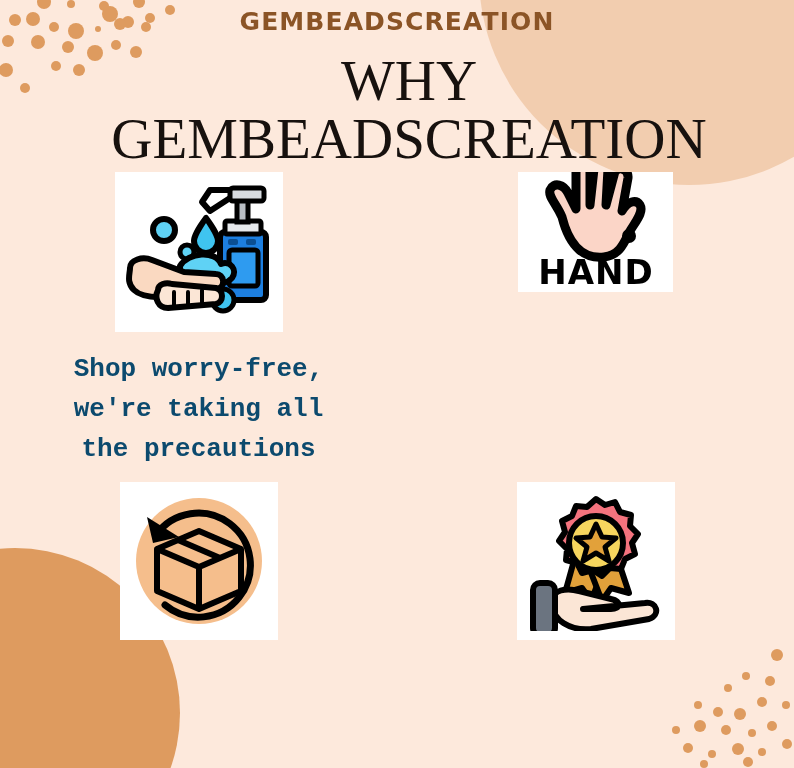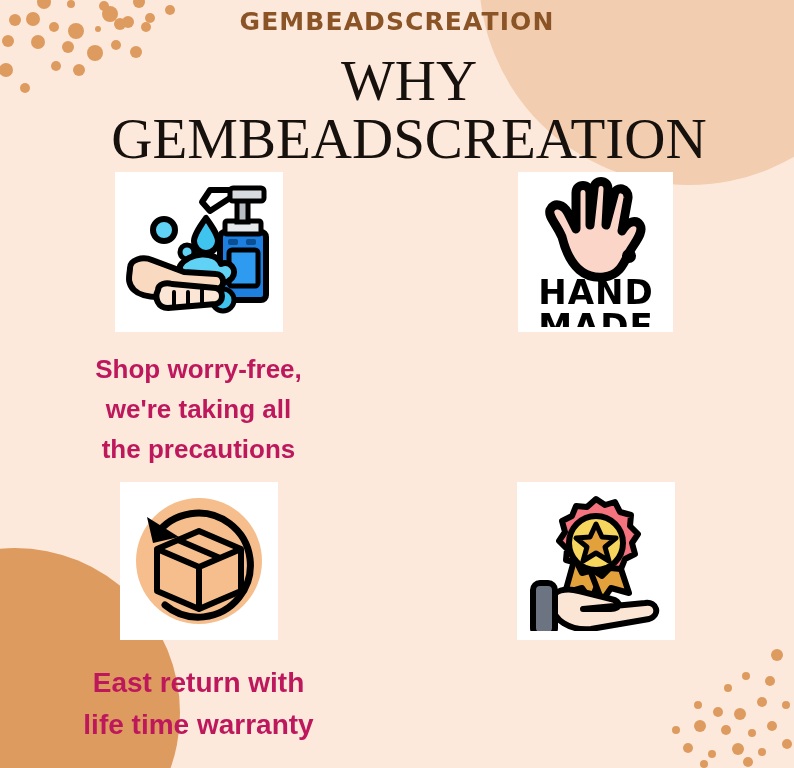--- a/index.html
+++ b/index.html
@@ -95,32 +95,32 @@
   }
   .card {
     width: 168px;
     height: 160px;
     background: #FFFFFF;
     display: flex;
     align-items: center;
     justify-content: center;
     overflow: hidden;
   }
-  .card.c2 { width: 155px; height: 160px; }
+  .card.c2 { width: 155px; height: 120px; }
   .card.c3 { width: 158px; height: 158px; }
   .card.c4 { width: 158px; height: 158px; }
 
   .caption {
     margin-top: 17px;
     text-align: center;
-    font-family: Liberation Sans, sans-serif;
+    font-family: Liberation Mono, monospace;
     font-weight: bold;
     font-size: 26px;
     line-height: 40px;
-    color: #be185d;
+    color: #0c4a6e;
     position: relative;
     z-index: 3;
     white-space: pre-line;
   }
   .cell.r2 .caption { margin-top: 22px; font-size: 28px; line-height: 42px; }
 
   svg { display: block; }
 </style>
 </head>
 <body>
@@ -251,22 +251,20 @@
           <path d="M27 44 A52 52 0 1 1 36 114" fill="none" stroke="#000" stroke-width="7" stroke-linecap="round"></path>
           <path d="M18 26 L24 52 L50 46 Z" fill="#000"></path>
 
           <path d="M70 40 L112 58 L112 100 L70 118 L28 100 L28 58 Z" fill="none" stroke="#000" stroke-width="6" stroke-linejoin="round"></path>
           <path d="M28 58 L70 76 L112 58" fill="none" stroke="#000" stroke-width="6" stroke-linejoin="round"></path>
           <path d="M70 76 L70 118" fill="none" stroke="#000" stroke-width="6"></path>
           <path d="M49 49 L91 67" fill="none" stroke="#000" stroke-width="6"></path>
         </svg>
         </span>
       </div>
-      <div class="caption">East return with
-life time warranty</div>
     </div>
 
     <div class="cell r2">
       <div class="card c4">
         <span>
         <svg width="142" height="140" viewBox="0 0 142 140">
 
           <path d="M50 66 L40 102 L57 97 L66 110 L80 74 Z" fill="#E2A13A" stroke="#000" stroke-width="6" stroke-linejoin="round"></path>
           <path d="M92 66 L104 102 L86 97 L77 110 L63 74 Z" fill="#E2A13A" stroke="#000" stroke-width="6" stroke-linejoin="round"></path>
 

